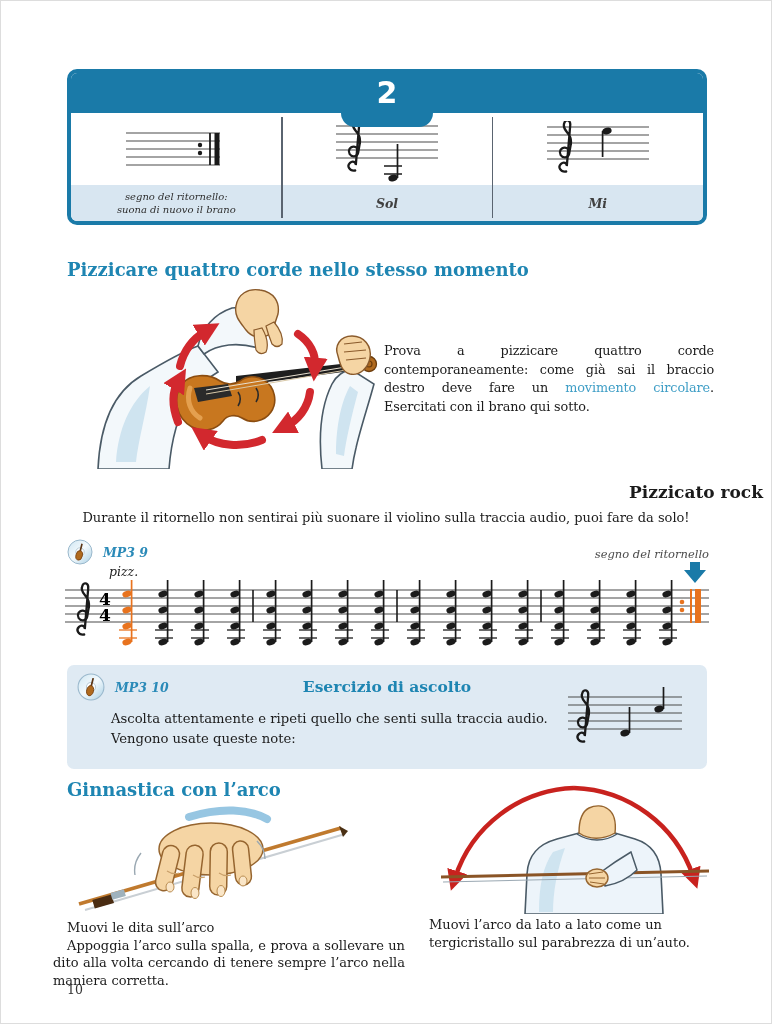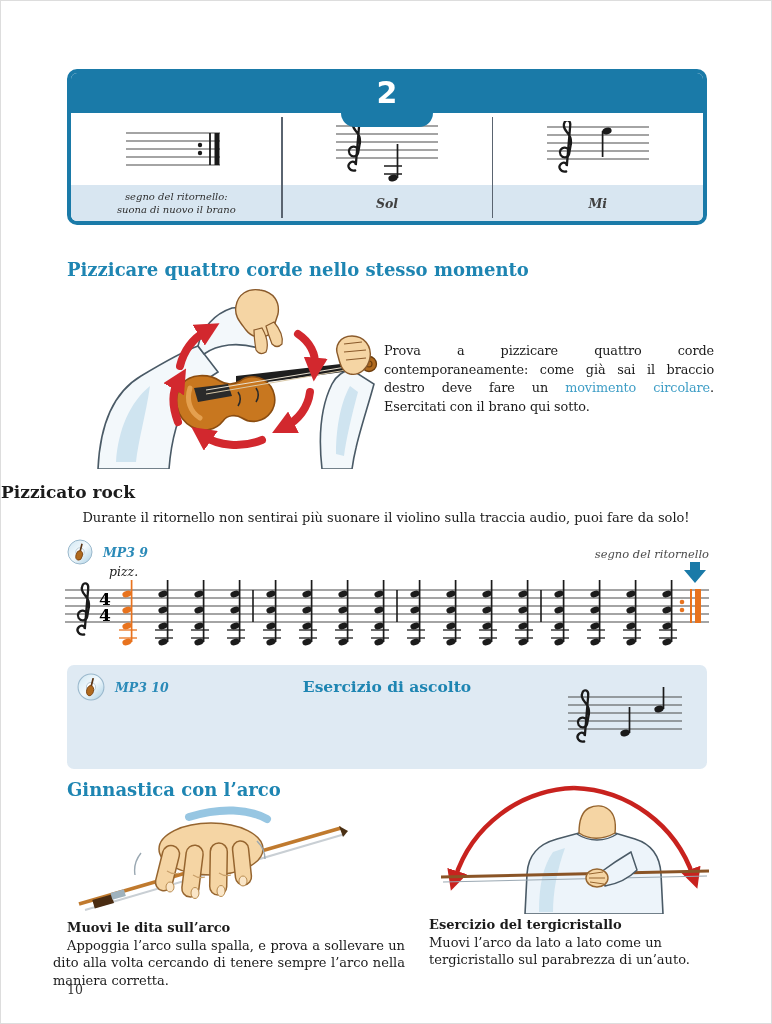--- a/index.html
+++ b/index.html
@@ -21,38 +21,38 @@
   .lesson-captions{display:flex;height:36px;background:#d8e6f1;align-items:center;font-style:italic;}
   .lesson-caption{flex:1;text-align:center;}
   .cap-small{font-size:10px;line-height:1.3;color:#2e2e2e;}
   .cap-note{font-size:12.5px;font-weight:bold;color:#404040;}
   
   .sec-title{position:absolute;left:66px;font-size:18px;font-weight:bold;color:#1e85b2;}
   
   .para{position:absolute;left:383px;top:341px;width:330px;font-size:12.8px;line-height:1.45;
         text-align:justify;letter-spacing:-0.1px;}
   .link-blue{color:#3f9ec6;}
-  .rock-title{position:absolute;left:0;right:0;top:481px;text-align:left;
+  .rock-title{position:absolute;left:0;right:8px;top:481px;text-align:right;
               font-size:17px;font-weight:bold;}
   .rock-sub{position:absolute;left:40px;right:40px;top:509px;text-align:center;font-size:13px;}
   .mp3-row{position:absolute;display:flex;align-items:center;gap:10px;justify-content:flex-end;}
   .mp3-label{font-size:12.5px;font-weight:bold;font-style:italic;color:#2a8ab8;}
   .staff-main-wrap{position:absolute;left:62px;top:545px;}
   
   .listen-box{position:absolute;left:66px;top:664px;width:640px;height:104px;
               background:#dfeaf3;border-radius:7px;}
   .listen-title{position:absolute;left:0;right:0;top:12px;text-align:center;
                 font-size:15.5px;font-weight:bold;color:#1e85b2;}
   .listen-body{position:absolute;left:44px;top:44px;width:440px;font-size:13.2px;line-height:1.55;}
   .listen-staff{position:absolute;right:22px;top:20px;}
   
   .illo-left{position:absolute;left:70px;top:800px;}
   .illo-right{position:absolute;left:428px;top:773px;}
   .cap-block{position:absolute;font-size:13px;line-height:1.35;text-align:justify;}
-  .cap-block .cap-head{font-weight:bold;}
+  .cap-block .cap-head{font-weight:normal;}
   .cap-left{left:52px;top:918px;width:352px;}
   .cap-left .cap-head{padding-left:14px;text-align:left;}
   .cap-left .cap-body{text-indent:14px;}
   .cap-right{left:428px;top:915px;width:292px;text-align:left;}
   .page-num{position:absolute;left:66px;top:981px;font-size:12.5px;color:#333;}
   svg text{font-family:"DejaVu Serif", serif;}
 </style>
 </head>
 <body>
 
@@ -248,20 +248,24 @@
   </div>
 
   <div class="listen-box">
     <div class="mp3-row" style="left:10px;top:8px">
       <svg width="28" height="28" viewBox="0 0 26 26">
           <use href="#cdicon"></use>
         </svg>
       <span class="mp3-label">MP3 10</span>
     </div>
     <div class="listen-title">Esercizio di ascolto</div>
+    <div class="listen-body">
+      <div>Ascolta attentamente e ripeti quello che senti sulla traccia audio.</div>
+      <div>Vengono usate queste note:</div>
+    </div>
     <svg class="listen-staff" width="120" height="68" viewBox="0 0 120 68">
       <g stroke="#4a4a4a" stroke-width="1.1">
         <line x1="3" y1="12" x2="117" y2="12"></line>
           <line x1="3" y1="20" x2="117" y2="20"></line>
         <line x1="3" y1="28" x2="117" y2="28"></line>
           <line x1="3" y1="36" x2="117" y2="36"></line>
         <line x1="3" y1="44" x2="117" y2="44"></line>
       </g>
       <use href="#clef" transform="translate(6,12)"></use>
       <ellipse cx="60" cy="48" rx="4.7" ry="3.3" fill="#1a1a1a" transform="rotate(-14 60 48)"></ellipse>
@@ -309,18 +313,17 @@
     <path d="M202 78 C192 84 180 92 172 98 L176 112 C188 110 200 104 208 96 Z" fill="#edf4fa" stroke="#4a5a66" stroke-width="1.5"></path>
     <ellipse cx="168" cy="104" rx="11" ry="9" fill="#f5d5a4" stroke="#96652f" stroke-width="1.4"></ellipse>
     <path d="M160 100 l14 -2 M160 104 l16 0 M161 108 l14 2" stroke="#96652f" stroke-width="1" fill="none"></path>
   </svg>
 
   <div class="cap-block cap-left">
     <div class="cap-head">Muovi le dita sull’arco</div>
     <div class="cap-body">Appoggia l’arco sulla spalla, e prova a sollevare un dito alla volta cercando di tenere sempre l’arco nella maniera corretta.</div>
   </div>
   <div class="cap-block cap-right">
-    <div class="cap-head">Esercizio del tergicristallo</div>
     <div class="cap-body">Muovi l’arco da lato a lato come un tergicristallo sul parabrezza di un’auto.</div>
   </div>
 
   <div class="page-num">10</div>
 </div>
 
 </body></html>

